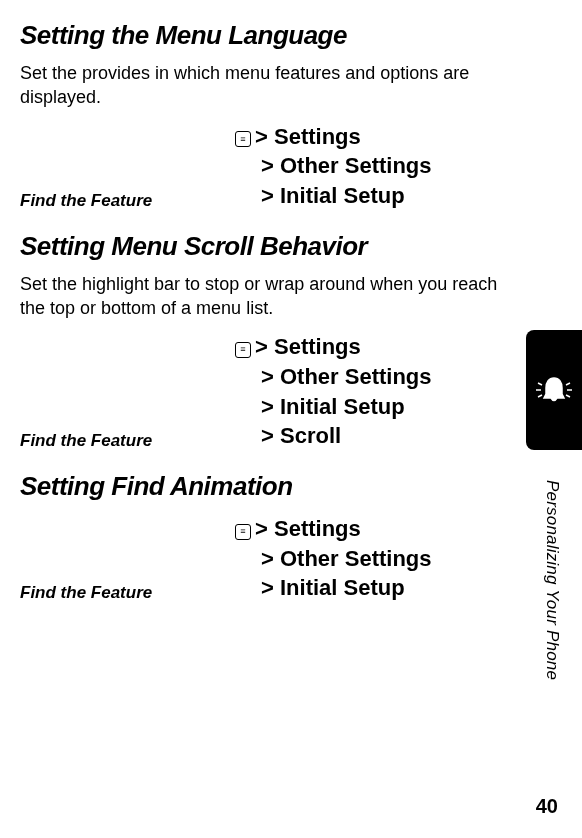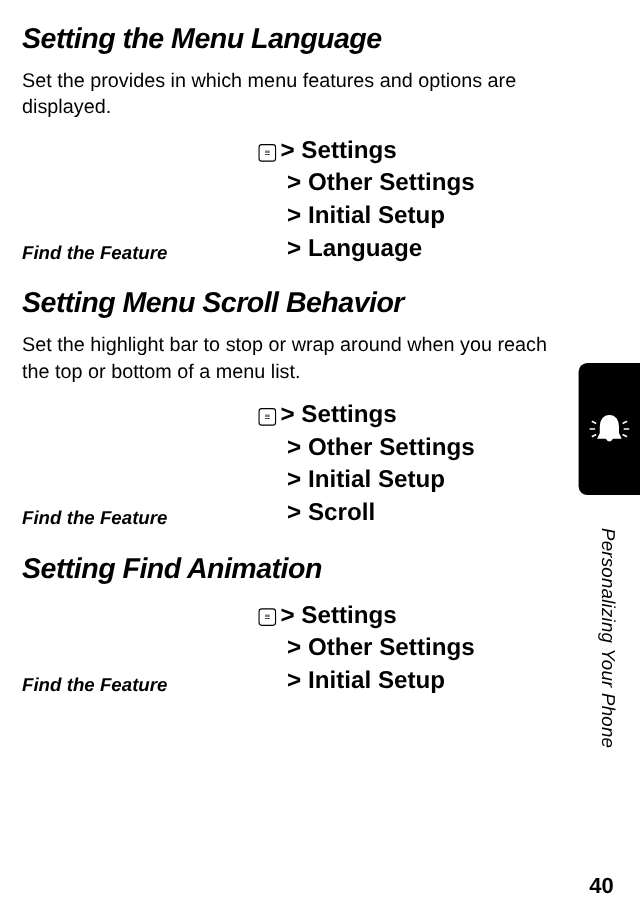--- a/index.html
+++ b/index.html
@@ -113,21 +113,20 @@
 
 <div class="section">
   <h2 class="section-heading">Setting the Menu Language</h2>
   <p class="body-text">Set the provides in which menu features and options are displayed.</p>
   <div class="feature-block">
     <div class="feature-label">Find the Feature</div>
     <div class="feature-path">
       <span class="path-line"><span class="menu-icon"></span>&gt; <span>Settings</span></span>
       <span class="path-line path-indent">&gt; <span>Other Settings</span></span>
       <span class="path-line path-indent">&gt; <span>Initial Setup</span></span>
-      <span class="path-line path-indent">&gt; <span>Language</span></span>
     </div>
   </div>
 </div>
 
 <div class="section">
   <h2 class="section-heading">Setting Menu Scroll Behavior</h2>
   <p class="body-text">Set the highlight bar to stop or wrap around when you reach the top or bottom of a menu list.</p>
   <div class="feature-block">
     <div class="feature-label">Find the Feature</div>
     <div class="feature-path">

